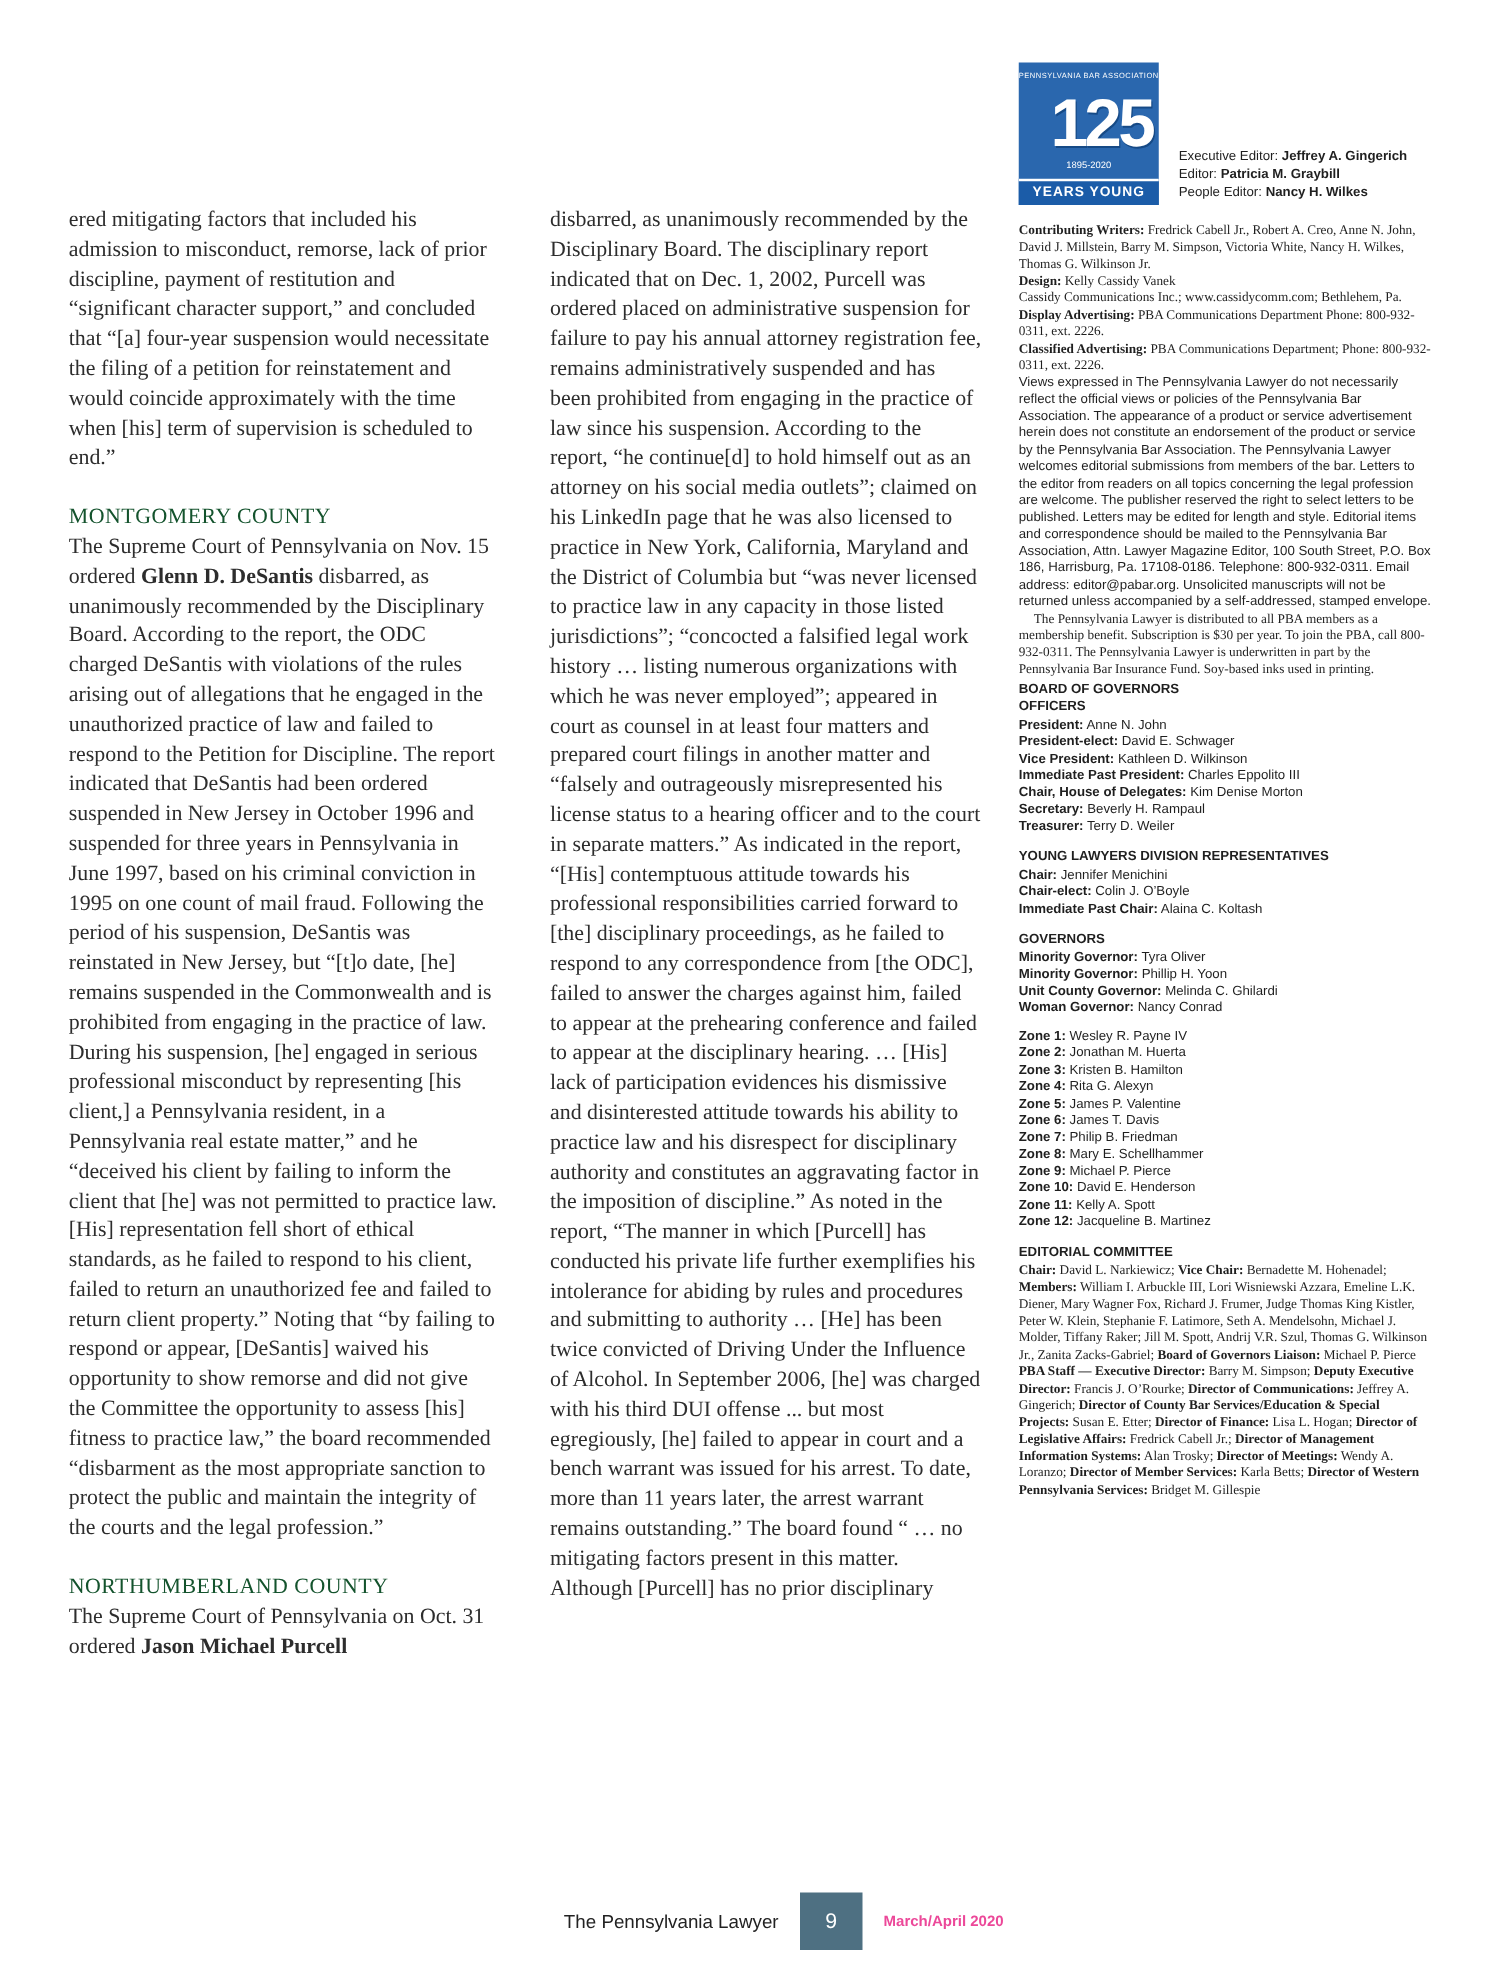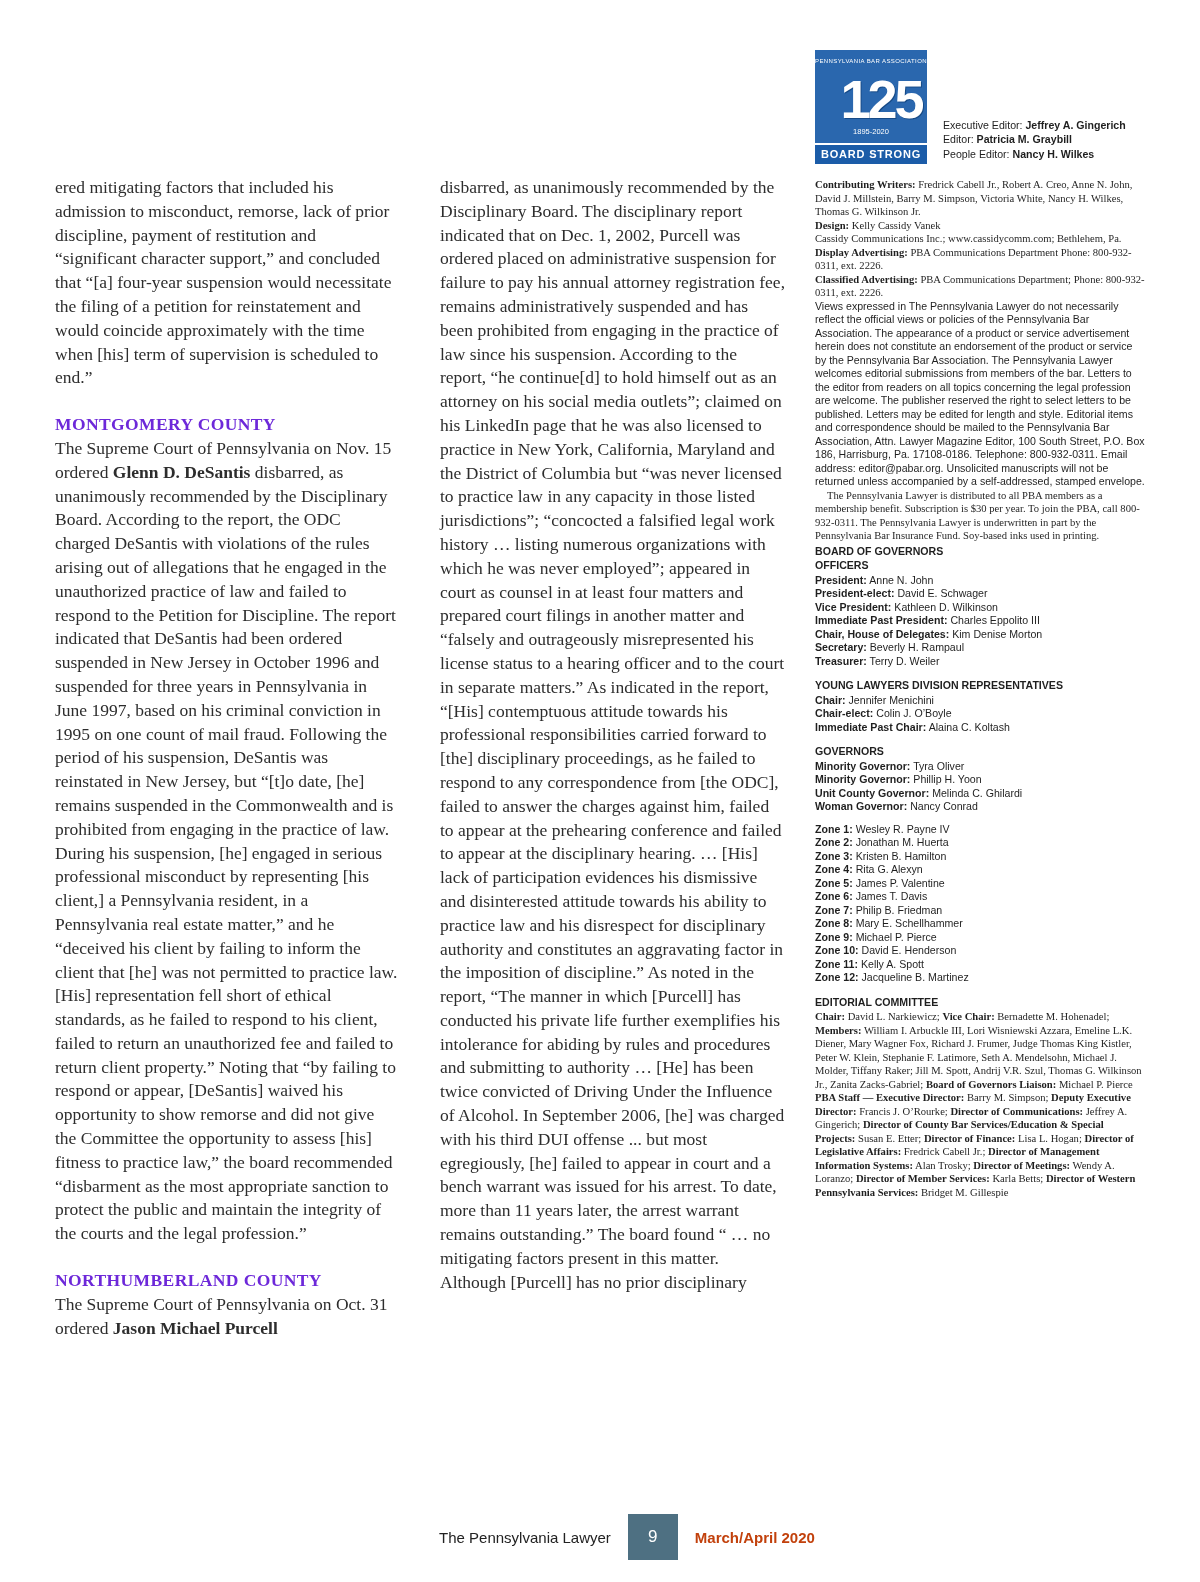--- a/index.html
+++ b/index.html
@@ -4,25 +4,25 @@
 <style>
   html,body{margin:0;padding:0;}
   body{
     width:1200px;height:1582px;position:relative;background:#ffffff;
     font-family:"Liberation Serif", serif;color:#2d2d2d;
     -webkit-font-smoothing:antialiased;
   }
   .sheet{position:absolute;inset:0;overflow:hidden;}
 
   
-  .columns{position:absolute;left:55px;top:176px;width:730px;display:flex;gap:40px;}
+  .columns{position:absolute;left:55px;top:164px;width:730px;display:flex;gap:40px;}
   .col{width:345px;}
   .body-p{font-size:17.5px;line-height:23.8px;margin:0;text-align:left;}
-  .county{font-size:17.5px;line-height:23.8px;font-weight:bold;letter-spacing:0.4px;
-          margin:23px 0 0 0;color:#6d28d9;}
+  .county{font-size:17.5px;line-height:23.8px;font-weight:normal;letter-spacing:0.4px;
+          margin:23px 0 0 0;color:#14532d;}
   .body-p b{font-weight:bold;}
 
   
   .sidebar{position:absolute;left:815px;top:50px;width:330px;
            font-family:"Liberation Sans", sans-serif;font-size:10.6px;line-height:13.5px;color:#1f1f1f;}
   .mast-top{display:flex;gap:16px;align-items:flex-end;margin-bottom:14px;}
   .logo{width:112px;height:114px;background:#2a67ae;color:#fff;position:relative;
         text-align:center;flex:0 0 auto;}
   .logo-org{font-size:6px;letter-spacing:0.4px;padding-top:5px;white-space:nowrap;}
   .logo-num{font-size:54px;font-weight:bold;line-height:56px;letter-spacing:-3px;margin-top:2px;
@@ -40,21 +40,21 @@
   .disc.ind{text-indent:12px;}
   .zones{margin-top:9px;}
 
   
   .footer{position:absolute;left:0;top:1514px;width:1200px;height:46px;
           display:flex;justify-content:center;align-items:center;gap:17px;
           font-family:"Liberation Sans", sans-serif;margin-left:27px;}
   .footer-journal{font-size:15px;color:#222;}
   .pageno{width:50px;height:46px;background:#4e7082;color:#fff;display:flex;
           align-items:center;justify-content:center;font-size:17px;}
-  .footer-issue{font-size:15px;font-weight:bold;color:#c2410c;}
+  .footer-issue{font-size:12px;font-weight:bold;color:#ec4899;}
 </style>
 </head>
 <body>
 
 <div class="sheet">
 
   <main class="columns">
     <div class="col">
       <p class="body-p">ered mitigating factors that included his admission to misconduct, remorse, lack of prior discipline, payment of restitution and “significant character support,” and concluded that “[a] four-year suspension would necessitate the filing of a petition for reinstatement and would coincide approximately with the time when [his] term of supervision is scheduled to end.”</p>
 
@@ -70,21 +70,21 @@
     </div>
   </main>
 
   <aside class="sidebar">
 
     <div class="mast-top">
       <div class="logo">
         <div class="logo-org">PENNSYLVANIA BAR ASSOCIATION</div>
         <div class="logo-num">125</div>
         <div class="logo-years">1895-2020</div>
-        <div class="logo-tag">BOARD STRONG</div>
+        <div class="logo-tag">YEARS YOUNG</div>
       </div>
       <div class="editors">
         <div class="ed-line"><span>Executive Editor:</span> <b>Jeffrey A. Gingerich</b></div>
         <div class="ed-line"><span>Editor:</span> <b>Patricia M. Graybill</b></div>
         <div class="ed-line"><span>People Editor:</span> <b>Nancy H. Wilkes</b></div>
       </div>
     </div>
 
     <p class="sb-block disc"><b>Contributing Writers:</b> <span>Fredrick Cabell Jr., Robert A. Creo, Anne N. John, David J. Millstein, Barry M. Simpson, Victoria White, Nancy H. Wilkes, Thomas G. Wilkinson Jr.</span></p>
 

